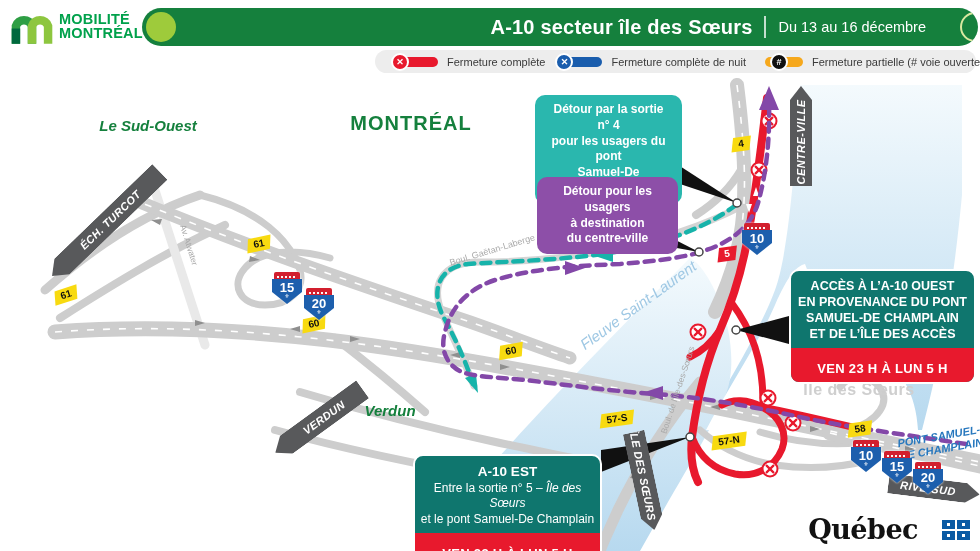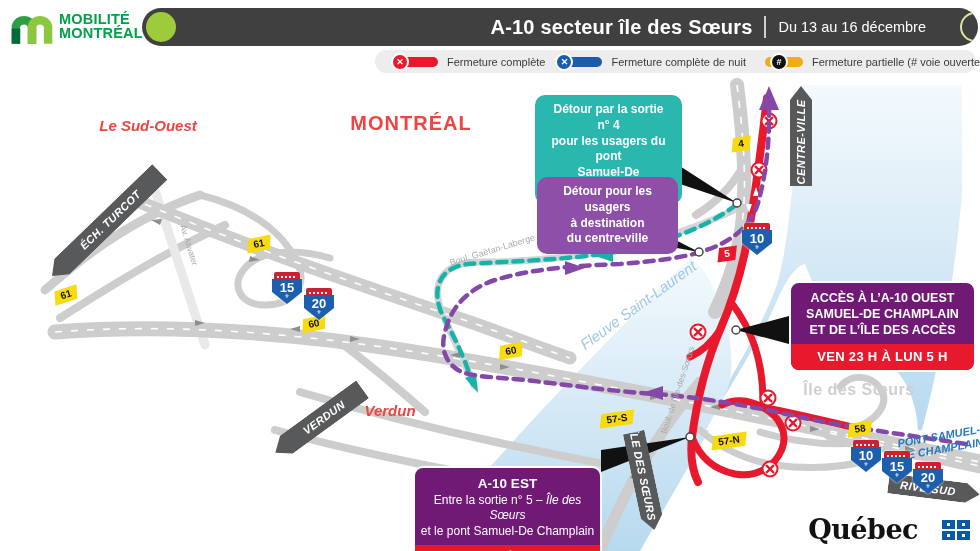--- a/index.html
+++ b/index.html
@@ -3,21 +3,21 @@
 <meta charset="utf-8">
 <style>
   html,body{margin:0;padding:0;background:#fff;}
   #stage{position:relative;width:980px;height:551px;background:#fff;overflow:hidden;
          font-family:"Liberation Sans",sans-serif;}
   #stage *{box-sizing:border-box;}
 
   
   .logo{position:absolute;left:10px;top:7px;display:flex;align-items:center;gap:5px;}
   .logo-text{color:#00a14b;font-weight:bold;font-size:14.5px;line-height:.97;letter-spacing:.2px;}
-  .green-bar{position:absolute;left:142px;top:8px;width:836px;height:38px;background:#404040;
+  .green-bar{position:absolute;left:142px;top:8px;width:836px;height:38px;background:#15803d;
              border-radius:19px;overflow:hidden;display:flex;align-items:center;
              justify-content:flex-end;padding-right:52px;gap:12px;}
   .green-bar .dot-left{position:absolute;left:4px;top:4px;width:30px;height:30px;border-radius:50%;
              background:#9ecb3b;}
   .green-bar .dot-right{position:absolute;right:-12px;top:4px;width:30px;height:30px;border-radius:50%;
              border:2px solid #d9e8a0;background:transparent;}
   .bar-title{color:#fff;font-weight:bold;font-size:20px;letter-spacing:.2px;}
   .bar-div{width:2px;height:22px;background:rgba(255,255,255,.75);}
   .bar-date{color:#fff;font-size:14.5px;}
 
@@ -30,21 +30,21 @@
   .leg-circ{position:absolute;left:0;top:0;width:18px;height:18px;border-radius:50%;
             border:2px solid #fff;color:#fff;font-size:9px;font-weight:bold;line-height:14px;
             text-align:center;}
   .leg-icon.partial .leg-circ{left:14px;background:#111;}
   .leg-label{font-size:11px;color:#3a3a3a;white-space:nowrap;}
 
   
   #mapsvg{position:absolute;left:0;top:0;}
 
   
-  .arealabel{position:absolute;transform:translate(-50%,-50%);color:#ef4444;white-space:nowrap;}
+  .arealabel{position:absolute;transform:translate(-50%,-50%);color:#15803d;white-space:nowrap;}
   .lab-sud{font-style:italic;font-weight:600;font-size:15px;}
   .lab-mtl{font-weight:bold;font-size:20px;letter-spacing:1px;}
   .lab-verdun{font-style:italic;font-weight:600;font-size:15px;}
   .lab-ids{font-weight:600;font-size:16px;color:#cfcfcf;letter-spacing:.5px;}
   .lab-fleuve{font-style:italic;font-size:15px;color:#9fc8e4;transform:translate(-50%,-50%) rotate(-36deg);}
   .roadlabel{position:absolute;transform-origin:center;color:#a9a9a9;font-size:9px;white-space:nowrap;}
 
   
   .sign{position:absolute;height:22px;background:#58595b;color:#fff;font-weight:bold;font-style:italic;
         font-size:11px;letter-spacing:.4px;display:flex;align-items:center;justify-content:center;
@@ -72,27 +72,27 @@
           font-weight:bold;font-size:13px;}
   .shield .fleur{position:absolute;top:21px;left:0;right:0;text-align:center;color:#fff;
           font-size:6px;line-height:6px;}
 
   
   .bubble{position:absolute;border-radius:10px;color:#fff;text-align:center;
           padding:7px 12px;font-size:12px;line-height:1.32;font-weight:600;}
   .bubble.teal{background:#2ab7ae;left:535px;top:95px;width:147px;}
   .bubble.purple{background:#8d4fa8;left:537px;top:177px;width:141px;}
   .blackbox{position:absolute;border:2px solid #fff;border-radius:10px;overflow:hidden;
-            background:#701a75;color:#fff;text-align:center;margin-top:12px;}
+            background:#0f766e;color:#fff;text-align:center;}
   .blackbox .bb-body{padding:7px 4px 6px;}
   .blackbox .bb-line{font-weight:bold;font-size:12.5px;line-height:1.28;}
   .blackbox .bb-line2{font-size:12px;line-height:1.3;}
   .blackbox .bb-title{font-weight:bold;font-size:13.5px;line-height:1.3;}
   .blackbox .bb-time{background:#e8192d;color:#fff;font-weight:bold;font-size:13px;
-            padding:5px 0 6px;letter-spacing:.3px;}
+            padding:13px 0 6px;letter-spacing:.3px;}
   .blackbox.right{left:789px;top:269px;width:187px;}
   .blackbox.bottom{left:413px;top:454px;width:189px;}
 
   
   .quebec{position:absolute;right:10px;bottom:6px;display:flex;align-items:center;gap:24px;}
   .quebec .word{font-family:"DejaVu Serif",serif;font-weight:bold;font-size:27px;color:#121212;
             letter-spacing:-.5px;}
   .qflag{display:grid;grid-template-columns:13px 13px;grid-template-rows:9px 9px;gap:2px;}
   .qflag .cell{background:#0a5aa4;position:relative;}
   .qflag .cell::after{content:"";position:absolute;left:5px;top:3px;width:3px;height:3px;background:#fff;}
@@ -308,20 +308,21 @@
   </div>
   <div class="bubble purple">
     <div>Détour pour les usagers</div>
     <div>à destination</div>
     <div>du centre-ville</div>
   </div>
 
   <div class="blackbox right">
     <div class="bb-body">
       <div class="bb-line">ACCÈS À L’A-10 OUEST</div>
+      <div class="bb-line">EN PROVENANCE DU PONT</div>
       <div class="bb-line">SAMUEL-DE CHAMPLAIN</div>
       <div class="bb-line">ET DE L’ÎLE DES ACCÈS</div>
     </div>
     <div class="bb-time">VEN 23 H À LUN 5 H</div>
   </div>
 
   <div class="blackbox bottom">
     <div class="bb-body">
       <div class="bb-title">A-10 EST</div>
       <div class="bb-line2"><span>Entre la sortie n° 5 – </span><i>Île des Sœurs</i></div>

